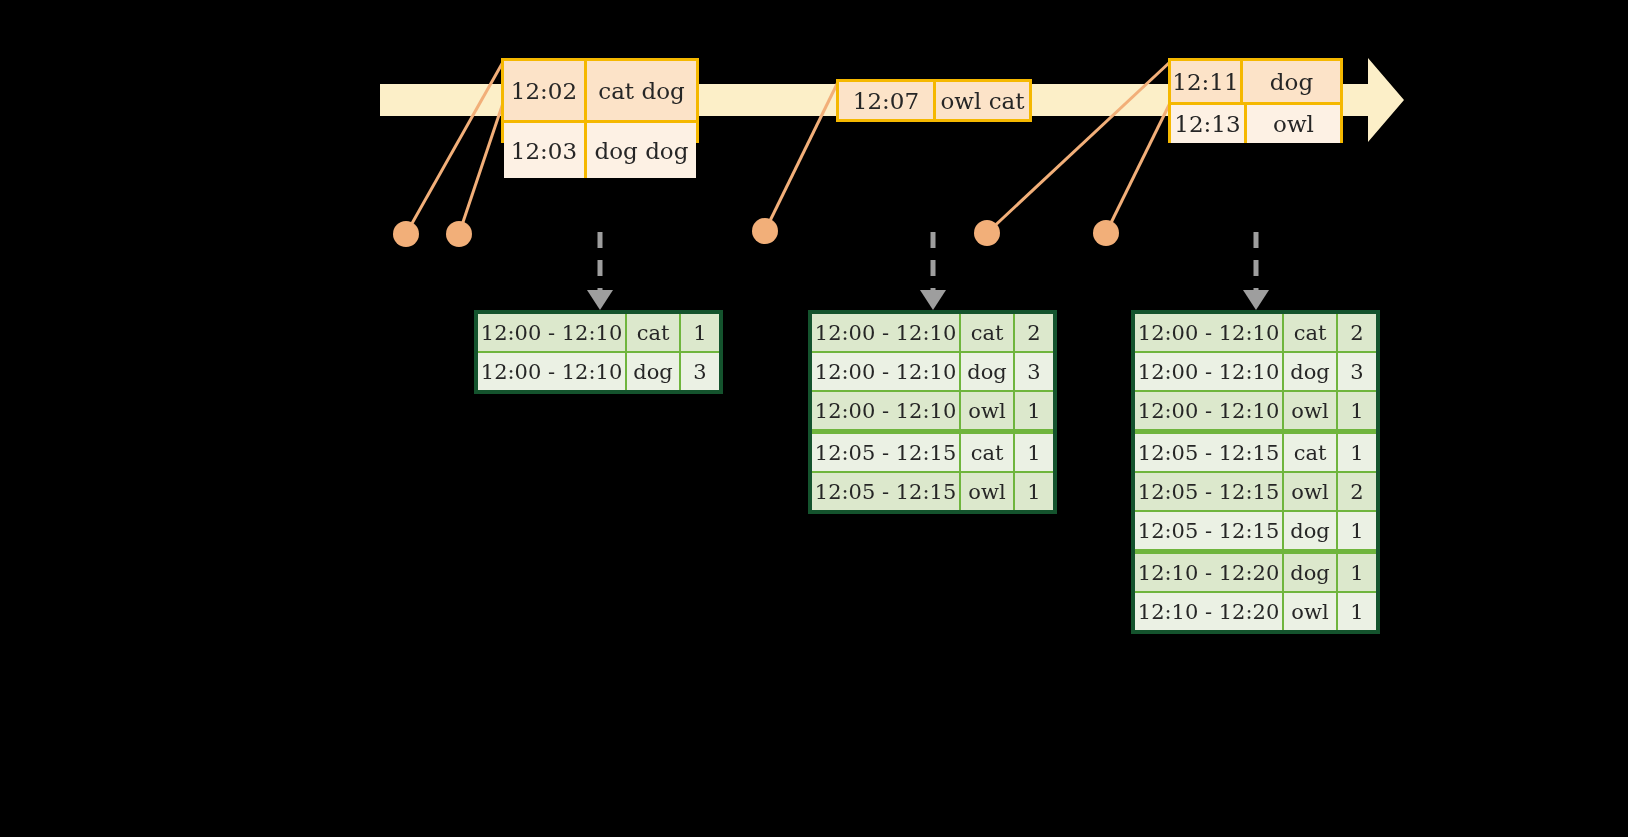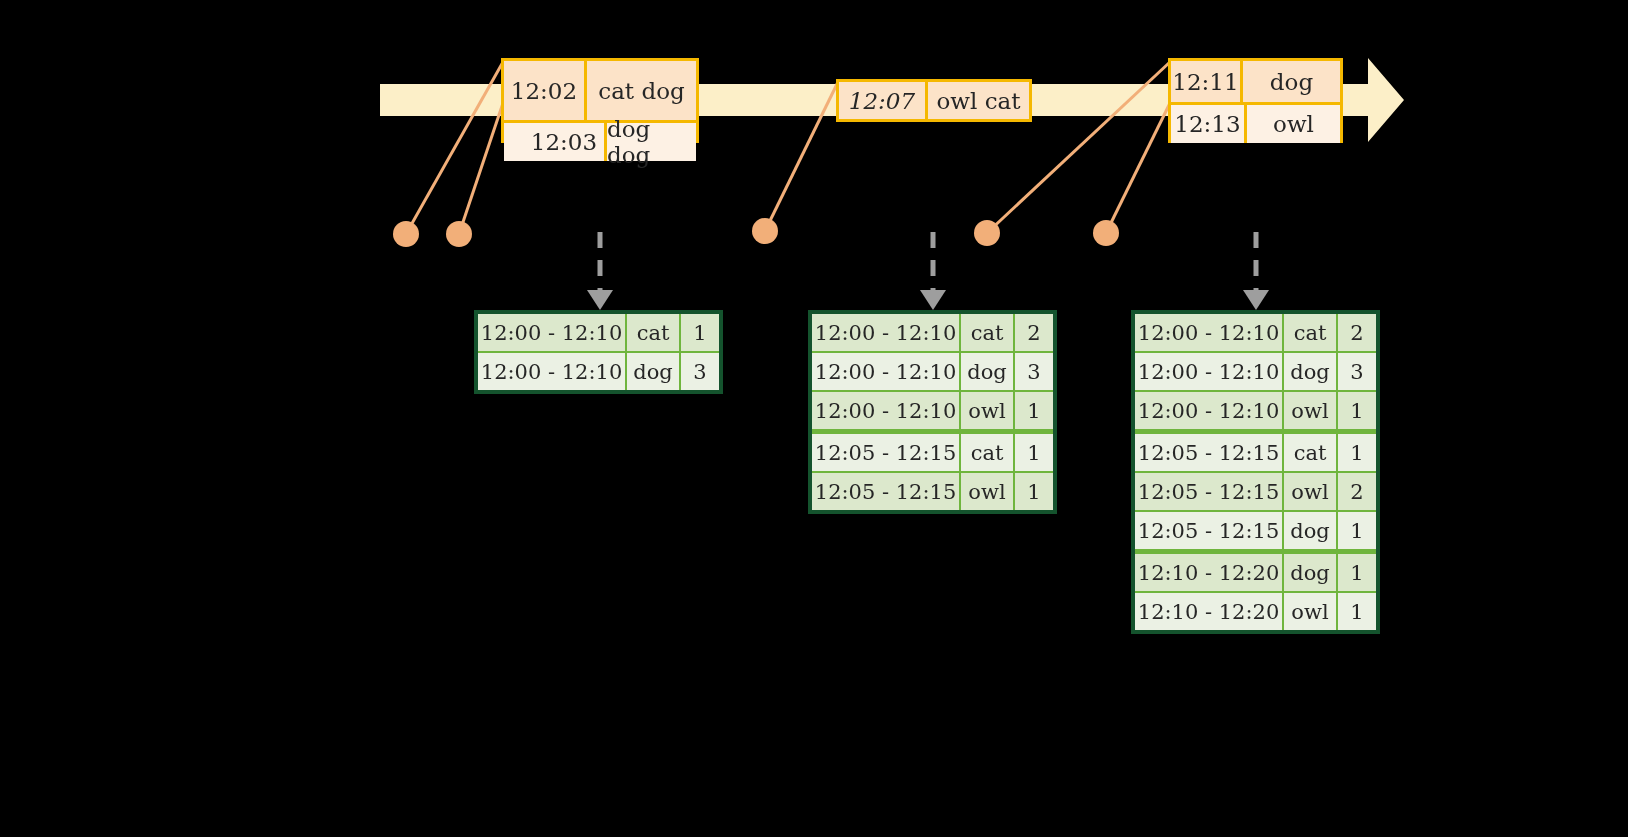--- a/index.html
+++ b/index.html
@@ -131,29 +131,29 @@
         <line x1="1256" y1="232" x2="1256" y2="292" stroke="#9E9E9E" stroke-width="5" stroke-dasharray="16 12"></line>
         <polygon points="1243,290 1269,290 1256,310" fill="#9E9E9E"></polygon>
       </g>
   </svg>
 
   <div class="event-group" id="event-box-1" style="left:501px; top:58px; width:198px; height:85px;">
     <div class="event-row shade-a" style="height:59px;">
       <div class="event-time" style="width:83px;">12:02</div>
       <div class="event-words">cat dog</div>
     </div>
-    <div class="event-row shade-b" style="height:41px;padding-left:20px;">
+    <div class="event-row shade-b" style="height:58px;">
       <div class="event-time" style="width:83px;">12:03</div>
       <div class="event-words">dog dog</div>
     </div>
   </div>
 
   <div class="event-group" id="event-box-2" style="left:836px; top:79px; width:196px; height:43px;">
     <div class="event-row shade-a" style="height:37px;">
-      <div class="event-time" style="width:89px;font-style:italic;">12:07</div>
+      <div class="event-time" style="width:97px;">12:07</div>
       <div class="event-words">owl cat</div>
     </div>
   </div>
 
   <div class="event-group" id="event-box-3" style="left:1168px; top:58px; width:175px; height:85px;">
     <div class="event-row shade-a" style="height:41px;">
       <div class="event-time" style="width:72px;">12:11</div>
       <div class="event-words">dog</div>
     </div>
     <div class="event-row shade-b" style="height:41px;justify-content:flex-end;">

